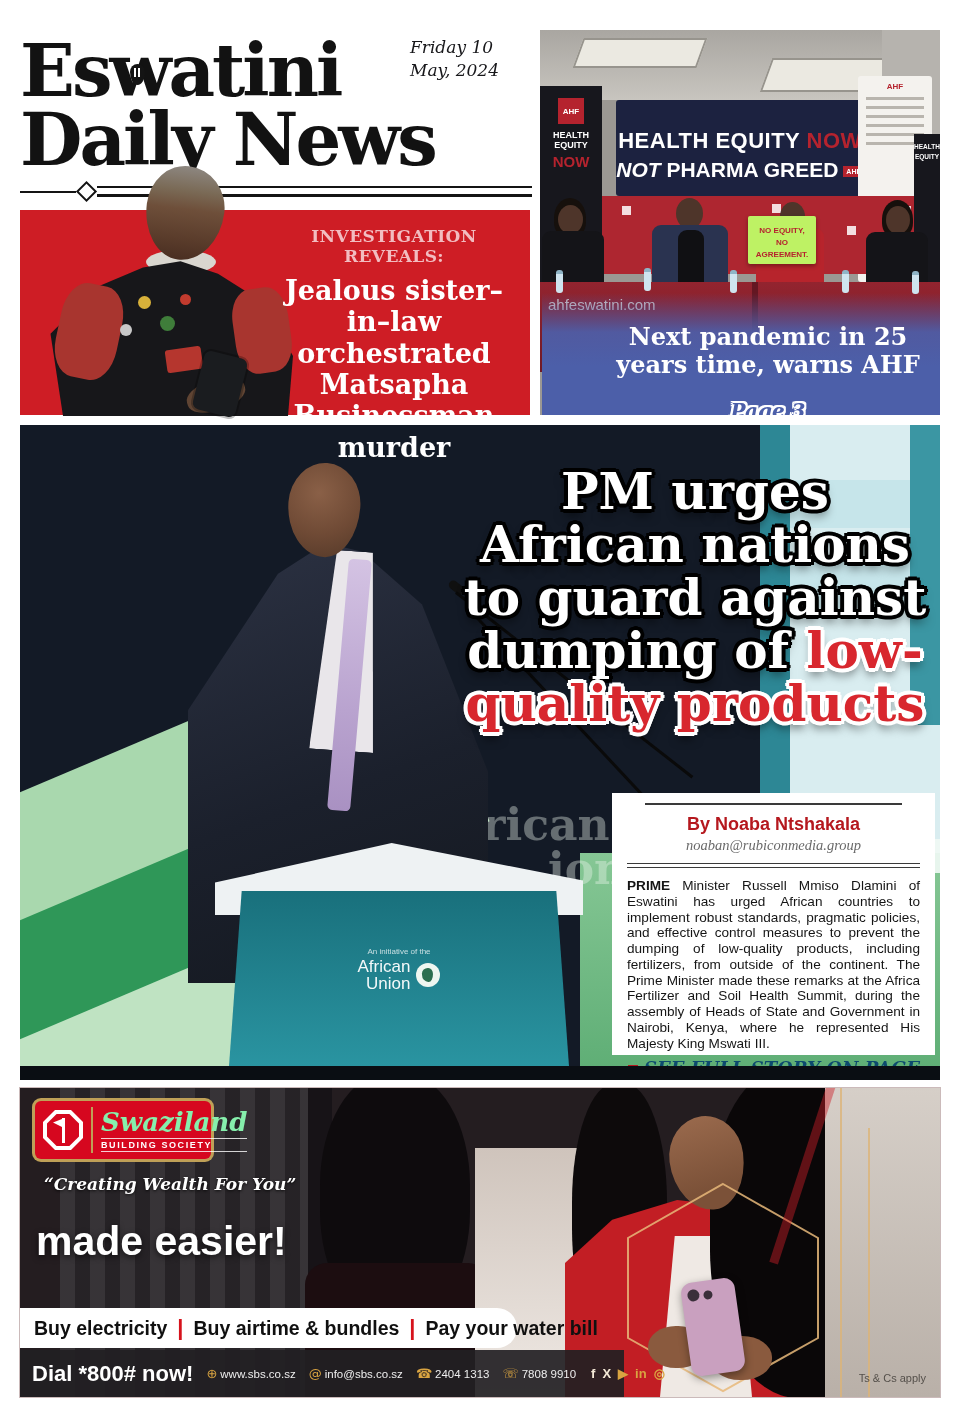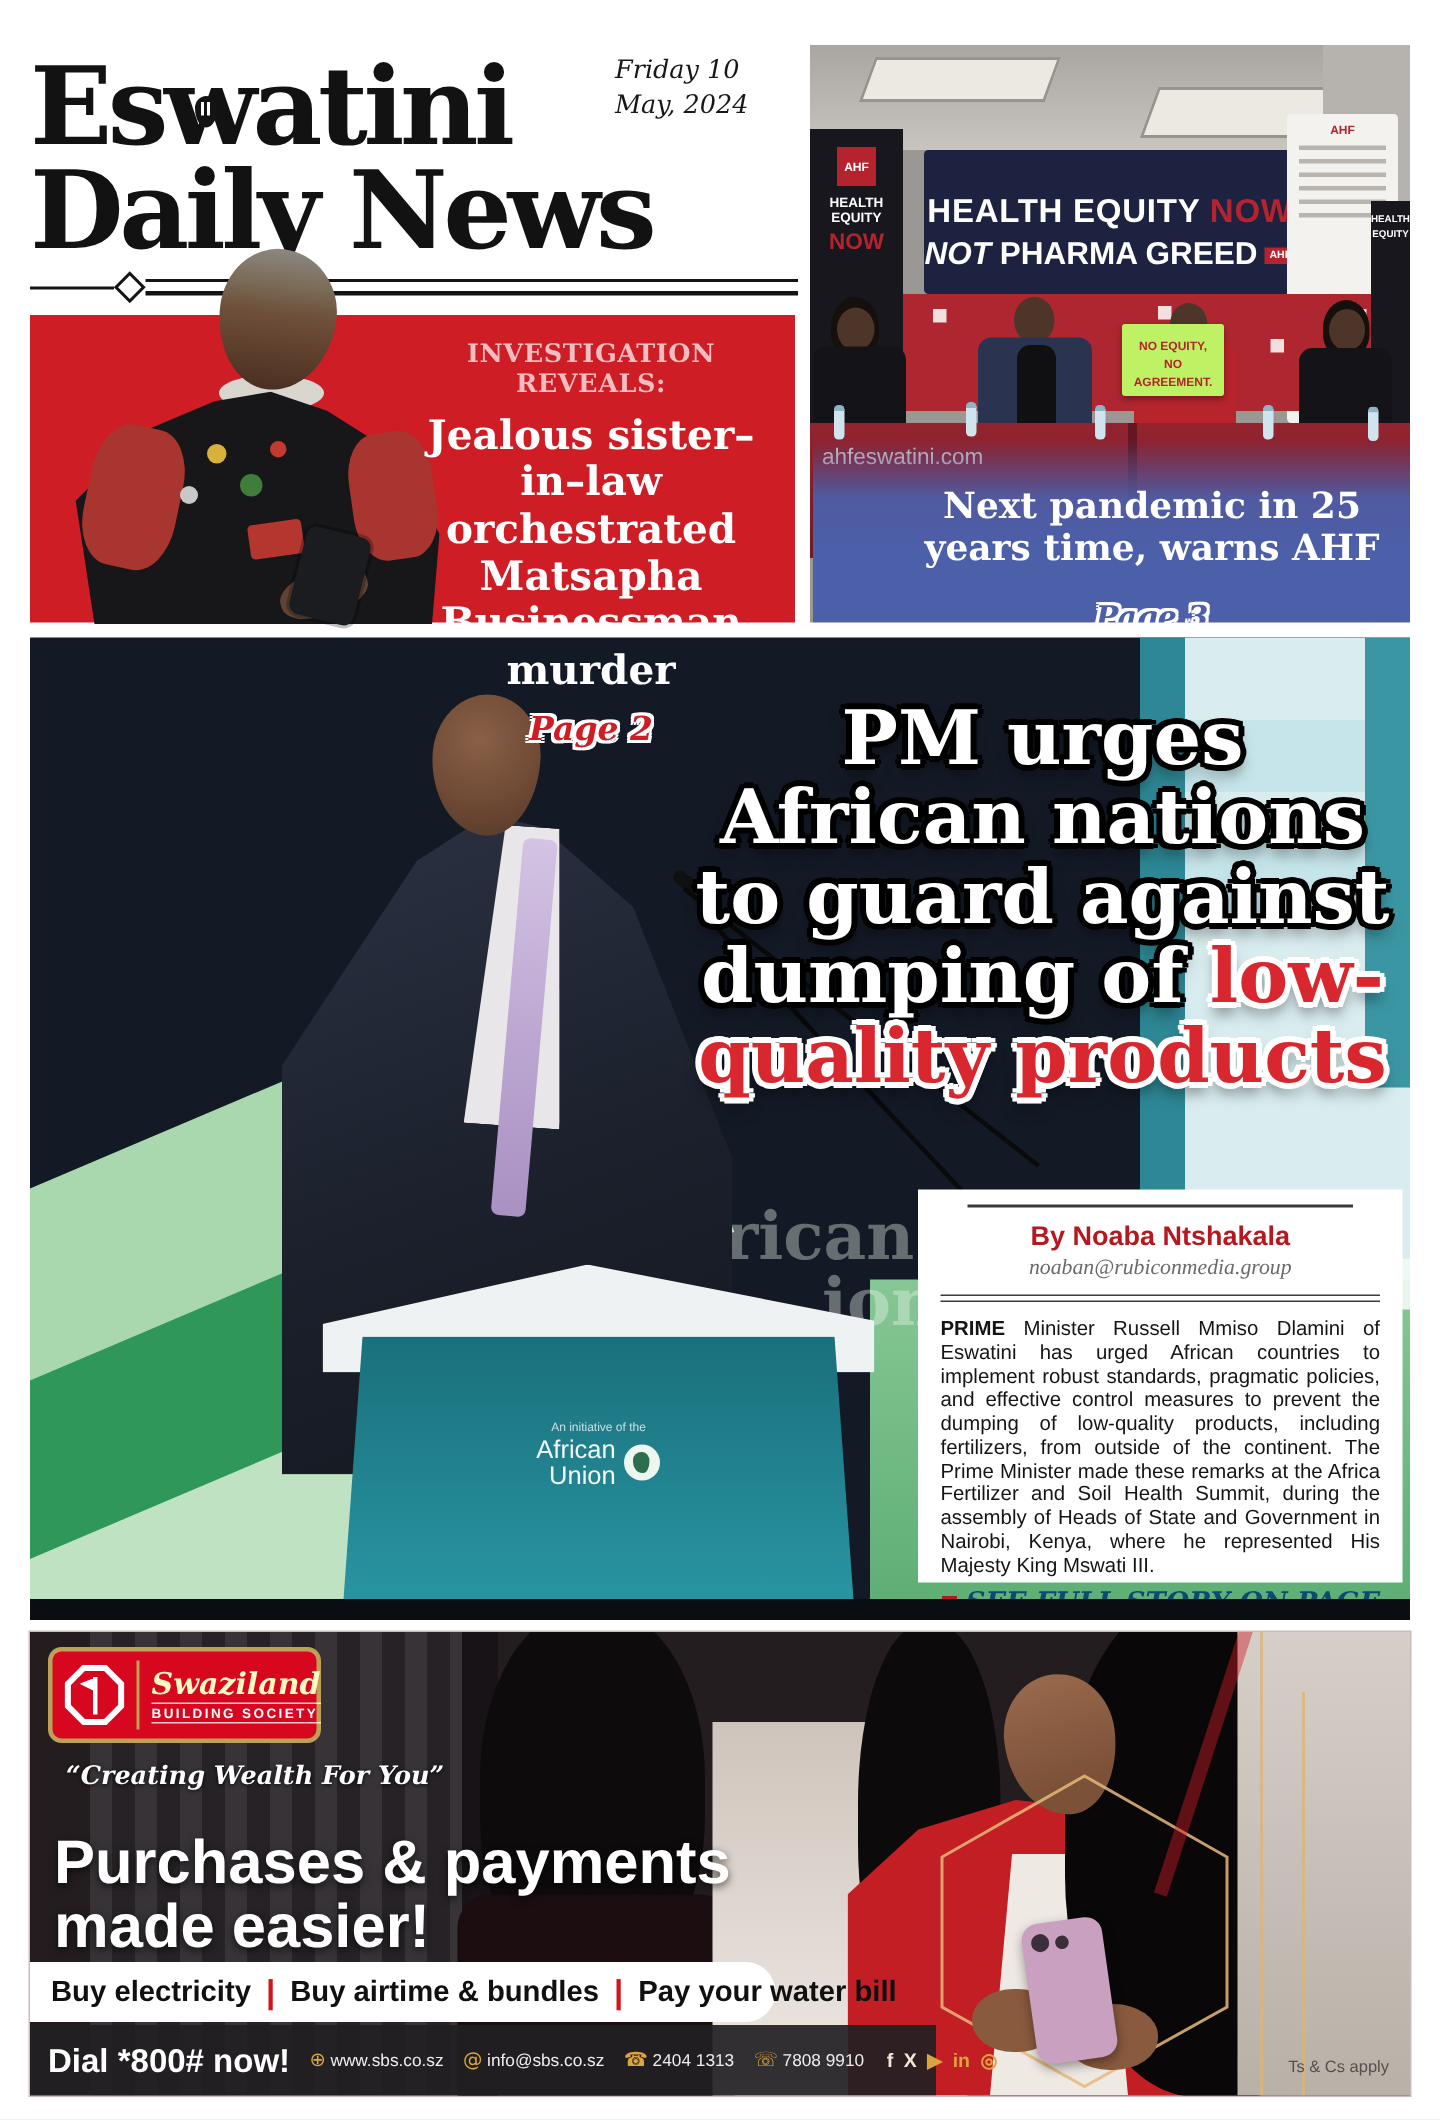--- a/index.html
+++ b/index.html
@@ -155,21 +155,21 @@
   .lpanel{left:805px;top:0;width:115px;height:309px;background:linear-gradient(180deg,#d6cfc8,#b9b0a8);}
   .goldline{width:2px;background:rgba(220,180,120,.8);}
   .redstreak{width:9px;background:rgba(205,30,40,.45);transform:rotate(18deg);}
   .sbs-logo{left:12px;top:10px;width:182px;height:64px;background:#bfa057;border-radius:9px;padding:3px;box-sizing:border-box;}
   .sbs-inner{width:100%;height:100%;background:#d6071f;border-radius:6px;display:flex;align-items:center;gap:8px;padding:0 8px;box-sizing:border-box;}
   .octa-o{width:40px;height:40px;background:#ffffff;clip-path:polygon(30% 0,70% 0,100% 30%,100% 70%,70% 100%,30% 100%,0 70%,0 30%);position:relative;flex:none;}
   .octa-i{position:absolute;left:4px;top:4px;width:32px;height:32px;background:#d6071f;clip-path:polygon(30% 0,70% 0,100% 30%,100% 70%,70% 100%,30% 100%,0 70%,0 30%);}
   .axe{position:absolute;left:19px;top:8px;width:3px;height:25px;background:#fff;}
   .axe-flag{position:absolute;left:10px;top:9px;width:9px;height:10px;background:#fff;clip-path:polygon(100% 0,0 35%,100% 80%);}
   .sbs-div{width:2px;height:46px;background:#bfa057;flex:none;}
-  .sbs-name{color:#fef9c3;font-style:italic;font-weight:800;font-size:20px;line-height:1;font-family:"DejaVu Serif",serif;}
+  .sbs-name{color:#86efac;font-style:italic;font-weight:800;font-size:26px;line-height:1;font-family:"DejaVu Serif",serif;}
   .sbs-sub{color:#fff;font-family:"Liberation Sans",sans-serif;font-size:9px;letter-spacing:1.6px;font-weight:700;
            border-top:1px solid rgba(255,255,255,.8);border-bottom:1px solid rgba(255,255,255,.8);padding:1px 0;margin-top:3px;}
   .tagline{left:24px;top:86px;color:#fff;font-style:italic;font-weight:700;font-size:17px;text-shadow:0 1px 3px rgba(0,0,0,.8);}
   .ad-head{left:16px;top:132px;color:#fff;font-family:"Liberation Sans",sans-serif;font-weight:800;font-size:41px;line-height:1.06;
            text-shadow:0 2px 6px rgba(0,0,0,.65);}
   .pill{left:0;top:220px;width:497px;height:40px;background:#fff;border-radius:0 22px 22px 0;
         display:flex;align-items:center;gap:10px;padding:0 10px 0 14px;box-sizing:border-box;}
   .pill span.svc{font-family:"Liberation Sans",sans-serif;font-weight:800;font-size:19.5px;color:#101010;white-space:nowrap;}
   .pill span.sep{color:#d6131c;font-weight:800;font-size:22px;font-family:"Liberation Sans",sans-serif;}
   .adbar{left:0;top:262px;width:604px;height:47px;background:rgba(34,32,35,.92);
@@ -213,21 +213,20 @@
       <div class="abs bk-patch" style="left:112px;top:150px;width:15px;height:15px;background:#3f7d3a;"></div>
       <div class="abs bk-patch" style="left:72px;top:158px;width:12px;height:12px;background:#c8c8c8;"></div>
       <div class="abs bk-patch" style="left:132px;top:128px;width:11px;height:11px;background:#c23b2e;"></div>
       <div class="abs" style="left:118px;top:182px;width:36px;height:23px;background:#b5362e;transform:rotate(-8deg);border-radius:3px;"></div>
       <div class="abs bk-hand"></div>
       <div class="abs bk-phone"></div>
     </div>
     <div class="abs tl-text">
       <div class="tl-kicker">INVESTIGATION REVEALS:</div>
       <div class="tl-head">Jealous sister–in–law orchestrated Matsapha Businessman murder</div>
-      <div><span class="badge badge-red">Page 2</span></div>
     </div>
   </div>
 
   <div class="abs ahf-card">
     <div class="abs ceil"></div>
     <div class="abs ceil-panel" style="left:38px;top:8px;width:120px;height:26px;"></div>
     <div class="abs ceil-panel" style="left:226px;top:28px;width:150px;height:30px;"></div>
     <div class="abs wall-r"></div>
     <div class="abs lbanner">
       <div class="lb-sq">AHF</div>
@@ -372,21 +371,20 @@
         </div>
         <div class="sbs-div"></div>
         <div>
           <div class="sbs-name">Swaziland</div>
           <div class="sbs-sub">BUILDING SOCIETY</div>
         </div>
       </div>
     </div>
     <div class="abs tagline">“Creating Wealth For You”</div>
     <div class="abs ad-head">
-      <div>Purchases &amp; payments</div>
       <div>made easier!</div>
     </div>
     <div class="abs pill">
       <span class="svc">Buy electricity</span>
       <span class="sep">|</span>
       <span class="svc">Buy airtime &amp; bundles</span>
       <span class="sep">|</span>
       <span class="svc">Pay your water bill</span>
     </div>
     <div class="abs adbar">

